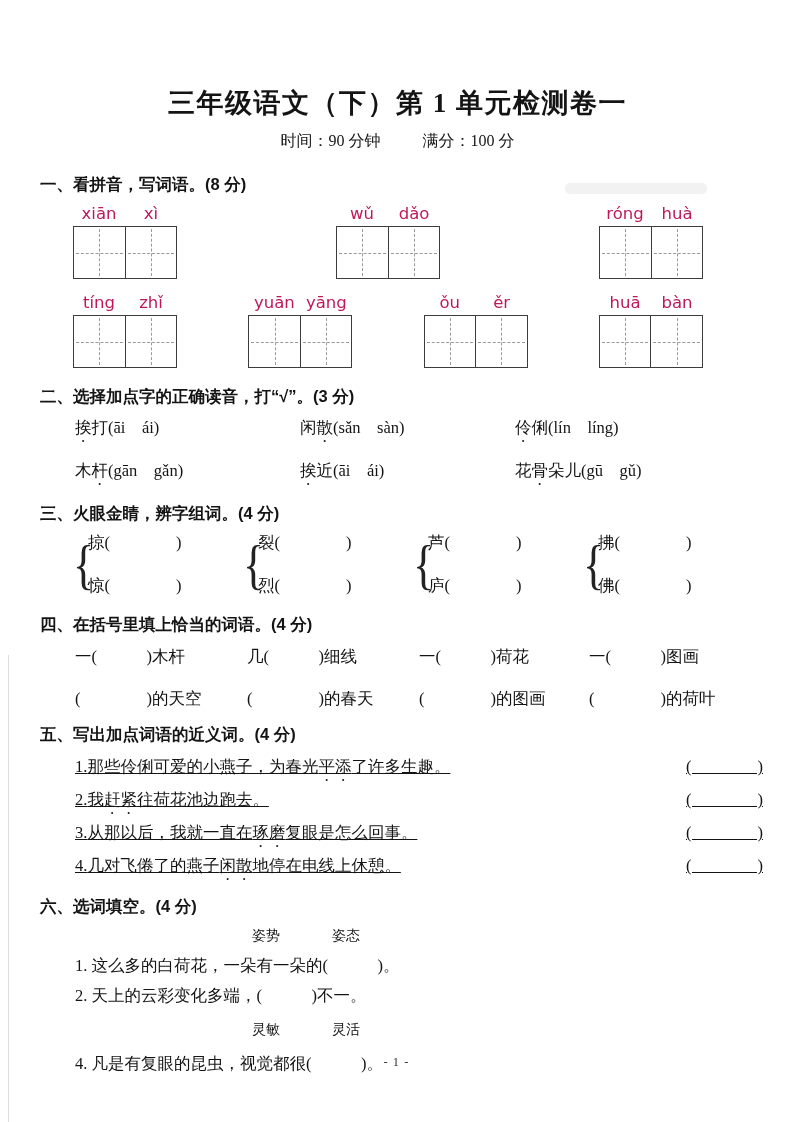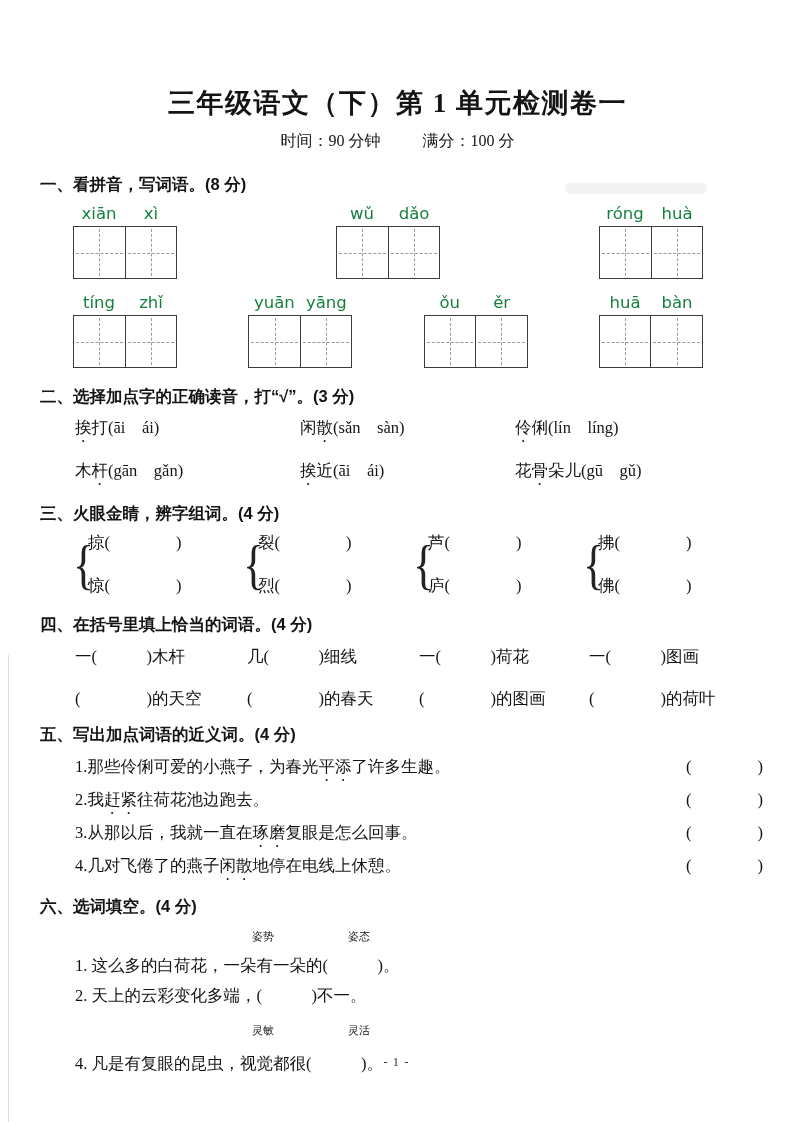--- a/index.html
+++ b/index.html
@@ -32,21 +32,21 @@
   .mt-s4 { margin-top:16px; }
   .mt-s5 { margin-top:11px; }
   .mt-s6 { margin-top:11px; }
 
   
   .pin-row { width:630px; margin-left:33px; margin-top:9px;
              display:flex; justify-content:space-between; }
   .pin-group { width:104px; }
   .pin-labels { display:flex; height:22px;
                 font-family:"DejaVu Sans","Liberation Sans",sans-serif;
-                font-size:16.5px; color:#15803d; }
+                font-size:16.5px; color:#be185d; }
   .pin-labels span { flex:1; text-align:center; }
   .tian-box { display:flex; width:104px; height:53px;
               border:1.6px solid #3c3c3c; background:#fff; }
   .tian-cell { flex:1; position:relative; }
   .tian-cell + .tian-cell { border-left:1.4px solid #3c3c3c; }
   .tian-cell::before { content:""; position:absolute; left:50%; top:2px; bottom:2px;
                        border-left:1px dashed #9a9a9a; }
   .tian-cell::after  { content:""; position:absolute; top:50%; left:2px; right:2px;
                        border-top:1px dashed #9a9a9a; }
 
@@ -69,26 +69,26 @@
                 font-family:"Liberation Serif",serif; }
   .zuci-words { font-size:16.5px; line-height:22px; }
   .zuci-words > div + div { margin-top:21px; }
 
   
   .fill-grid { margin-left:35px; margin-top:9px;
                display:grid; grid-template-columns:172px 172px 170px 1fr;
                row-gap:16px; font-size:16.5px; line-height:26px; }
 
   
-  .syn-list { margin-left:35px; margin-top:7px; width:688px; font-size:16.5px; }
+  .syn-list { margin-left:35px; margin-top:7px; width:688px; font-size:16.5px;text-decoration:underline; }
   .syn-item { display:flex; justify-content:space-between; line-height:30.5px; }
   .syn-blank { white-space:pre; }
 
   
-  .bank { margin-left:212px; display:flex; gap:74px; font-size:11px;
+  .bank { margin-left:212px; display:flex; gap:52px; font-size:14px;
           line-height:30px; margin-top:4px; }
   .choice-item { margin-left:35px; font-size:16.5px; line-height:30px; }
   .choice-gap { margin-top:4px; }
 
   
   .footer { position:absolute; left:0; right:0; top:1055px; text-align:center;
             font-size:12.5px; color:#333; letter-spacing:1px; }
   .edge-line-left { position:absolute; left:8px; top:655px; bottom:0;
                     width:1px; background:#dedede; }
   .smudge { position:absolute; left:565px; top:183px; width:142px; height:11px;

